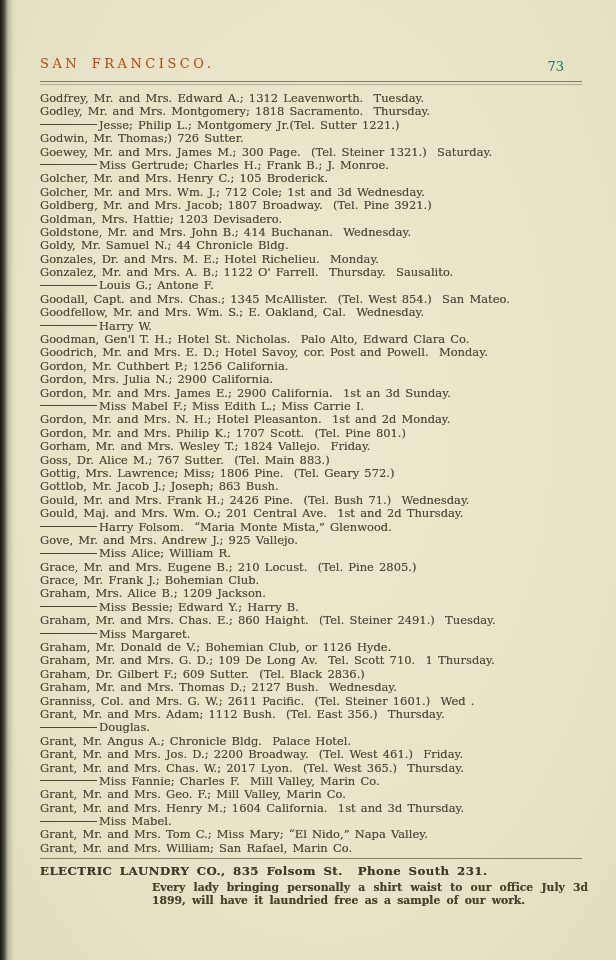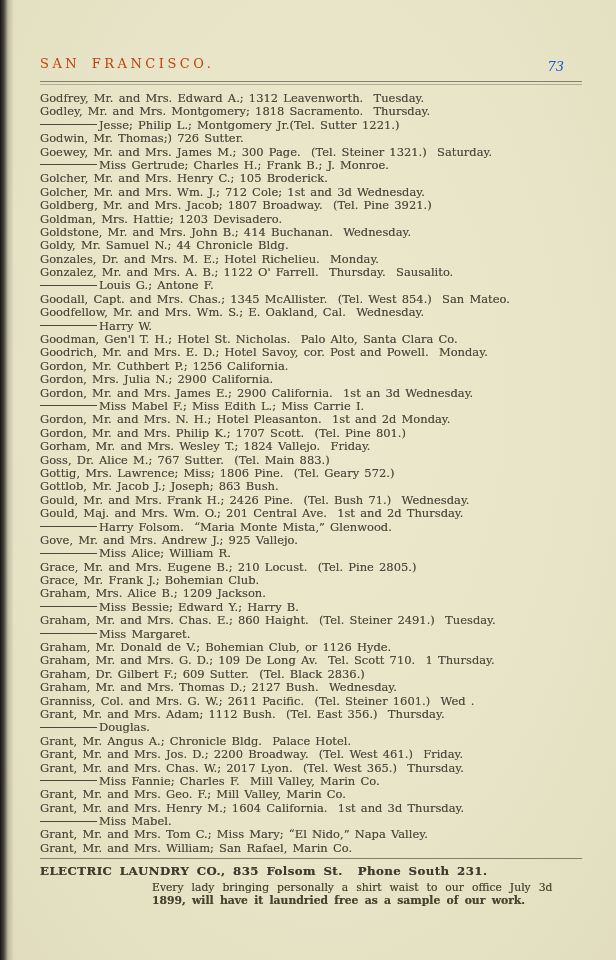--- a/index.html
+++ b/index.html
@@ -24,23 +24,22 @@
   .page-header { position: relative; height: 22px; }
   .page-title {
     text-align: left;
     font-size: 13px;
     letter-spacing: 3.5px;
     color: #c2410c;
     word-spacing: 4px;
   }
   .page-number {
     position: absolute; right: 18px; top: 3px;
-    font-style: italic;
     font-size: 13px;
-    color: #1d4ed8;
+    color: #0f766e;
   }
   .header-rule {
     height: 2px;
     border-top: 1px solid #82806c;
     border-bottom: 1px solid #b2af99;
     margin-top: 3px;
   }
   .directory-list {
     margin-top: 7px;
     font-size: 11.5px;
@@ -75,21 +74,21 @@
     font-size: 11.8px;
     letter-spacing: 0.4px;
     word-spacing: 3px;
     color: #3e3b2d;
     text-shadow: 0 0 0.5px rgba(62,59,45,0.6);
     white-space: pre;
   }
   .ad-line2 {
     margin-top: 3px;
     padding-left: 112px;
-    font-weight: normal;
+    font-weight: bold;
     font-size: 10.8px;
     word-spacing: 4.5px;
     color: #45422f;
     text-shadow: 0 0 0.4px rgba(69,66,47,0.55);
     white-space: pre;
   }
   .ad-line3 {
     padding-left: 112px;
     font-weight: bold;
     font-size: 10.8px;
@@ -125,25 +124,25 @@
       <div class="entry"><span class="entry-text">Goldberg, Mr. and Mrs. Jacob; 1807 Broadway.  (Tel. Pine 3921.)</span></div>
       <div class="entry"><span class="entry-text">Goldman, Mrs. Hattie; 1203 Devisadero.</span></div>
       <div class="entry"><span class="entry-text">Goldstone, Mr. and Mrs. John B.; 414 Buchanan.  Wednesday.</span></div>
       <div class="entry"><span class="entry-text">Goldy, Mr. Samuel N.; 44 Chronicle Bldg.</span></div>
       <div class="entry"><span class="entry-text">Gonzales, Dr. and Mrs. M. E.; Hotel Richelieu.  Monday.</span></div>
       <div class="entry"><span class="entry-text">Gonzalez, Mr. and Mrs. A. B.; 1122 O' Farrell.  Thursday.  Sausalito.</span></div>
       <div class="entry"><span class="entry-text"><span class="dash"></span>Louis G.; Antone F.</span></div>
       <div class="entry"><span class="entry-text">Goodall, Capt. and Mrs. Chas.; 1345 McAllister.  (Tel. West 854.)  San Mateo.</span></div>
       <div class="entry"><span class="entry-text">Goodfellow, Mr. and Mrs. Wm. S.; E. Oakland, Cal.  Wednesday.</span></div>
       <div class="entry"><span class="entry-text"><span class="dash"></span>Harry W.</span></div>
-      <div class="entry"><span class="entry-text">Goodman, Gen'l T. H.; Hotel St. Nicholas.  Palo Alto, Santa Clara Co.</span></div>
+      <div class="entry"><span class="entry-text">Goodman, Gen'l T. H.; Hotel St. Nicholas.  Palo Alto, Edward Clara Co.</span></div>
       <div class="entry"><span class="entry-text">Goodrich, Mr. and Mrs. E. D.; Hotel Savoy, cor. Post and Powell.  Monday.</span></div>
       <div class="entry"><span class="entry-text">Gordon, Mr. Cuthbert P.; 1256 California.</span></div>
       <div class="entry"><span class="entry-text">Gordon, Mrs. Julia N.; 2900 California.</span></div>
-      <div class="entry"><span class="entry-text">Gordon, Mr. and Mrs. James E.; 2900 California.  1st an 3d Wednesday.</span></div>
+      <div class="entry"><span class="entry-text">Gordon, Mr. and Mrs. James E.; 2900 California.  1st an 3d Sunday.</span></div>
       <div class="entry"><span class="entry-text"><span class="dash"></span>Miss Mabel F.; Miss Edith L.; Miss Carrie I.</span></div>
       <div class="entry"><span class="entry-text">Gordon, Mr. and Mrs. N. H.; Hotel Pleasanton.  1st and 2d Monday.</span></div>
       <div class="entry"><span class="entry-text">Gordon, Mr. and Mrs. Philip K.; 1707 Scott.  (Tel. Pine 801.)</span></div>
       <div class="entry"><span class="entry-text">Gorham, Mr. and Mrs. Wesley T.; 1824 Vallejo.  Friday.</span></div>
       <div class="entry"><span class="entry-text">Goss, Dr. Alice M.; 767 Sutter.  (Tel. Main 883.)</span></div>
       <div class="entry"><span class="entry-text">Gottig, Mrs. Lawrence; Miss; 1806 Pine.  (Tel. Geary 572.)</span></div>
       <div class="entry"><span class="entry-text">Gottlob, Mr. Jacob J.; Joseph; 863 Bush.</span></div>
       <div class="entry"><span class="entry-text">Gould, Mr. and Mrs. Frank H.; 2426 Pine.  (Tel. Bush 71.)  Wednesday.</span></div>
       <div class="entry"><span class="entry-text">Gould, Maj. and Mrs. Wm. O.; 201 Central Ave.  1st and 2d Thursday.</span></div>
       <div class="entry"><span class="entry-text"><span class="dash"></span>Harry Folsom.  “Maria Monte Mista,” Glenwood.</span></div>

